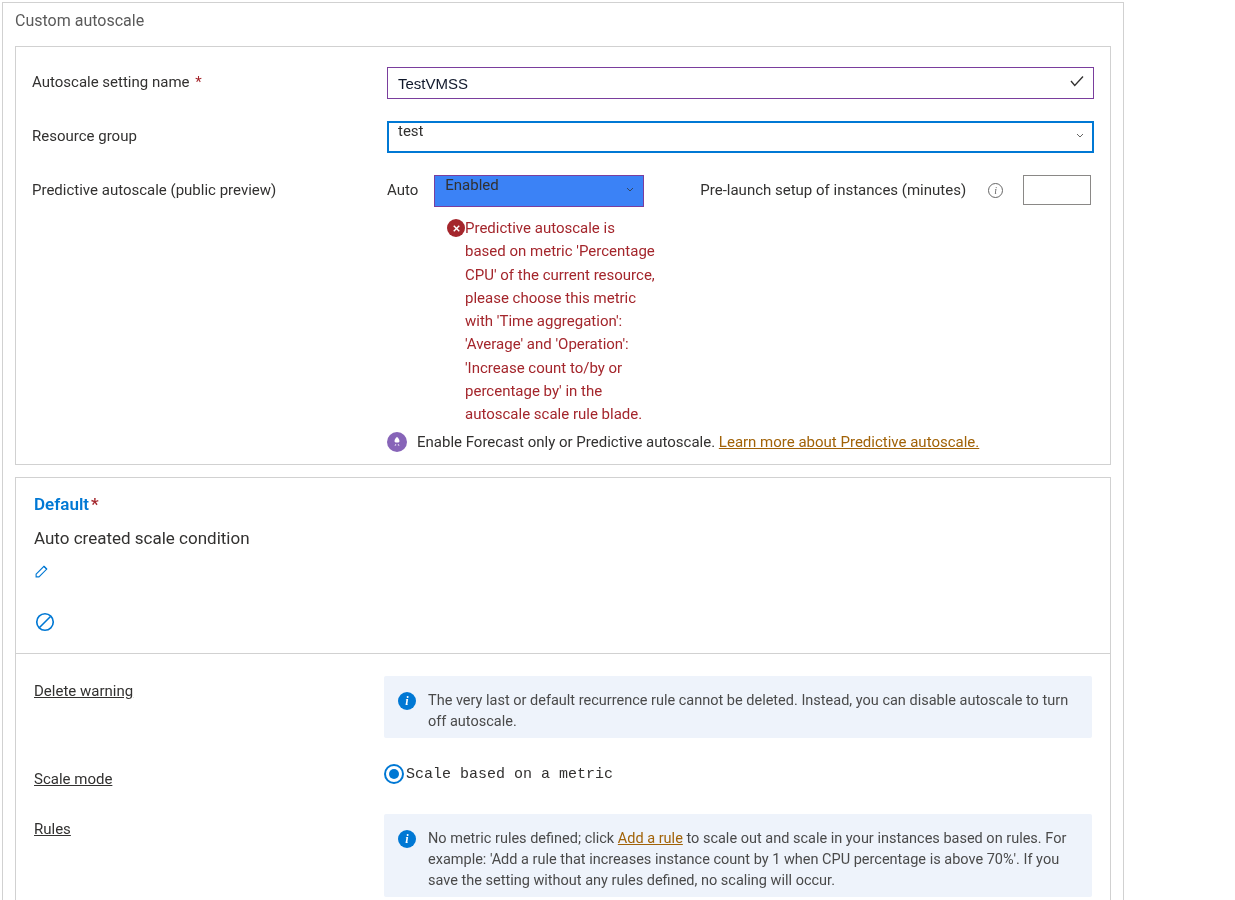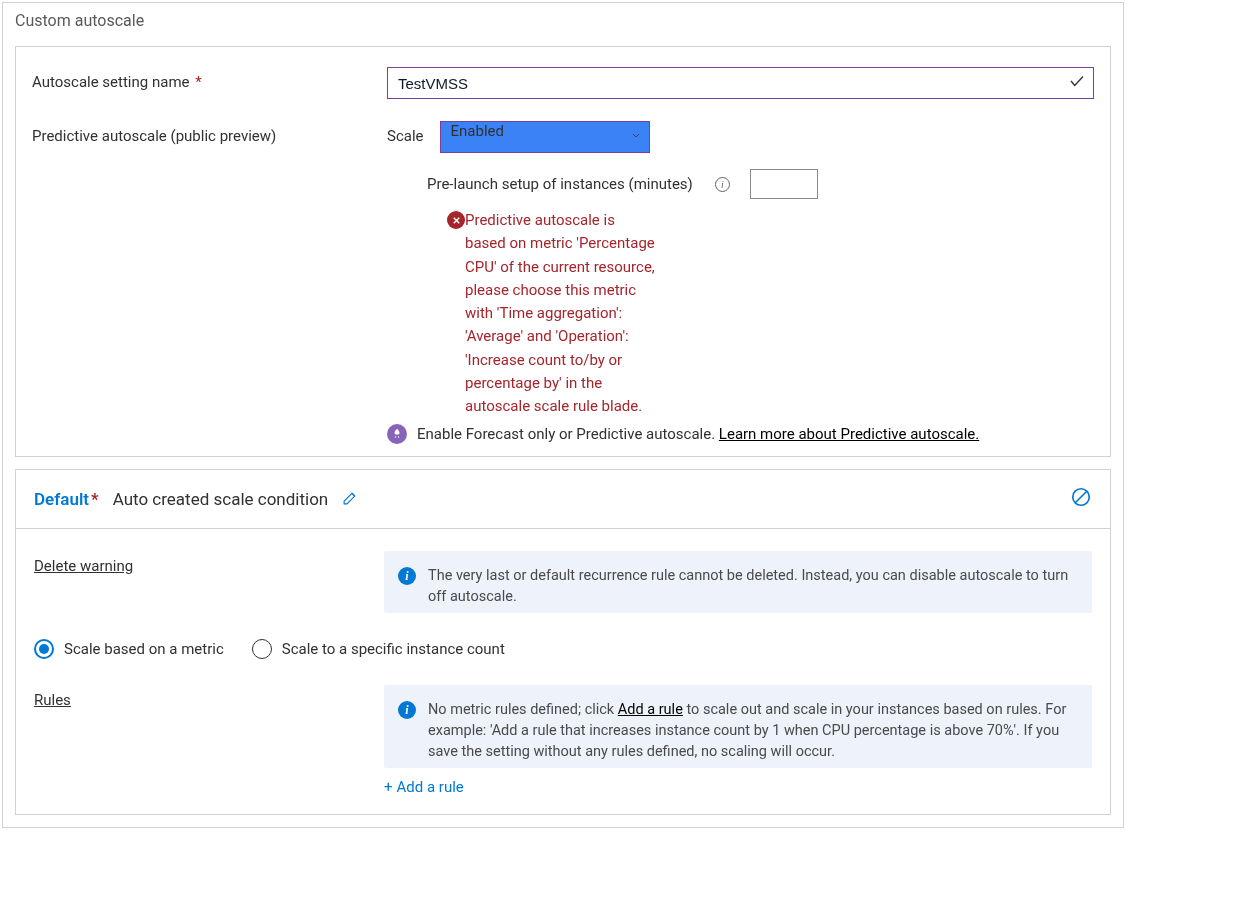--- a/index.html
+++ b/index.html
@@ -141,33 +141,33 @@
     font-size: 15px;
   }
   .rocket-icon {
     width: 20px; height: 20px;
     border-radius: 50%;
     background: #8764b8;
     display: flex; align-items: center; justify-content: center;
     flex-shrink: 0;
   }
   .rocket-icon svg { width: 12px; height: 12px; fill: #fff; }
-  .link { color: #000000; text-decoration: underline; cursor: pointer; }
+  .link { color: #a16207; text-decoration: underline; cursor: pointer; }
 
   
   .cond-panel {
     border: 1px solid #d1d1d1;
     margin-top: 12px;
   }
   .cond-header {
     display: flex;
-    align-items: center;
     padding: 16px 18px;
     border-bottom: 1px solid #d1d1d1;
     gap: 14px;
+    flex-direction: column;
   }
   .cond-default {
     color: #0078d4;
     font-weight: 600;
     font-size: 17px;
   }
   .cond-default .req { color: #a4262c; font-weight: 600; }
   .cond-name {
     color: #323130;
     font-size: 17px;
@@ -212,21 +212,21 @@
     font-size: 12px;
     display: flex; align-items: center; justify-content: center;
     flex-shrink: 0;
     margin-top: 2px;
     font-family: Georgia, serif;
     font-style: italic;
   }
   .info-icon::before { content: "i"; }
 
   .radio-group { display: flex; gap: 28px; align-items: center; }
-  .radio-opt { display: flex; align-items: center; gap: 10px; font-size: 15px; cursor: pointer; }
+  .radio-opt { display: flex; align-items: center; gap: 2px; font-size: 15px; cursor: pointer; font-family: Liberation Mono, monospace; }
   .radio-circle {
     width: 20px; height: 20px; border-radius: 50%;
     border: 1.5px solid #323130;
     display: flex; align-items: center; justify-content: center;
   }
   .radio-circle.sel { border-color: #0078d4; border-width: 2px; }
   .radio-dot {
     width: 10px; height: 10px; border-radius: 50%;
     background: #0078d4;
   }
@@ -274,26 +274,41 @@
               <input type="text" class="txt-input valid" value="TestVMSS" style="">
               <span class="input-icon-right">
                 <svg class="check-svg" viewBox="0 0 24 24">
                     <polyline points="4 12 9 18 20 6"></polyline>
                   </svg>
               </span>
             </div>
           </div>
         </div>
 
+        <div class="form-row">
+          <div class="form-label-col">Resource group</div>
+          <div class="form-value-col">
+            <div class="input-wrap">
+              <div class="select-style">
+                <span>test</span>
+              </div>
+              <span class="input-icon-right chev">
+                <svg viewBox="0 0 24 24">
+                    <polyline points="6 9 12 15 18 9"></polyline>
+                  </svg>
+              </span>
+            </div>
+          </div>
+        </div>
 
         <div class="form-row tight" style="margin-bottom:0;">
           <div class="form-label-col">Predictive autoscale (public preview)</div>
           <div class="form-value-col">
             <div class="mode-row">
-              <span class="mode-label">Scale</span>
+              <span class="mode-label">Auto</span>
               <div class="mode-select-wrap">
                 <div class="mode-select">
                   <span>Enabled</span>
                 </div>
                 <span class="chev">
                   <svg viewBox="0 0 24 24">
                       <polyline points="6 9 12 15 18 9"></polyline>
                     </svg>
                 </span>
               </div>
@@ -356,32 +371,29 @@
             <div class="cond-label-col">Delete warning</div>
             <div class="cond-value-col">
               <div class="info-banner">
                 <span class="info-icon"></span>
                 <span>The very last or default recurrence rule cannot be deleted. Instead, you can disable autoscale to turn off autoscale.</span>
               </div>
             </div>
           </div>
 
           <div class="cond-row">
+            <div class="cond-label-col">Scale mode</div>
             <div class="cond-value-col">
               <div class="radio-group">
                 <label class="radio-opt">
                   <span class="radio-circle sel">
                       <span class="radio-dot"></span>
                     </span>
                   <span>Scale based on a metric</span>
                 </label>
-                <label class="radio-opt">
-                  <span class="radio-circle"></span>
-                  <span>Scale to a specific instance count</span>
-                </label>
               </div>
             </div>
           </div>
 
           <div class="cond-row" style="margin-bottom:6px;">
             <div class="cond-label-col">Rules</div>
             <div class="cond-value-col">
               <div class="info-banner">
                 <span class="info-icon"></span>
                 <span>

